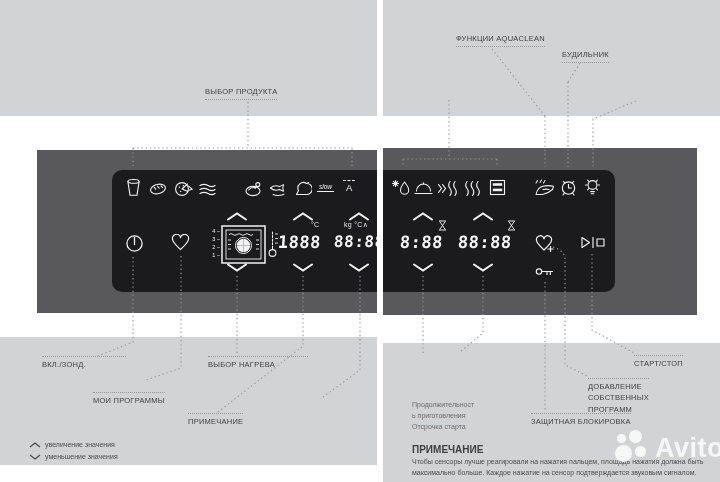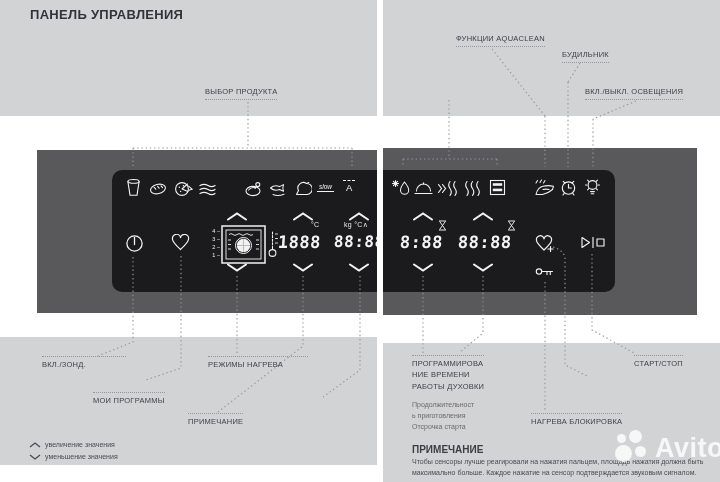--- a/index.html
+++ b/index.html
@@ -303,40 +303,38 @@
       <path d="M237 276 V355"></path>
       <path d="M303 276 V346 L218 412"></path>
       <path d="M360 276 V370 L323 397"></path>
       <path d="M423 276 V354 M483 276 V333 L459 353"></path>
       <path d="M592 254 V330 L636 354"></path>
       <path d="M553 247 Q565 251 565 259 V365 L589 377"></path>
       <path d="M545 282 V411"></path>
     </g>
   </svg>
 
-  <div class="title" style="left:30px;top:7px">ПАНЕЛЬ УПРАВЛЕНИЯ</div>
 
   <div class="lbl u" style="left:205px;top:86px">ВЫБОР ПРОДУКТА</div>
   <div class="lbl u" style="left:456px;top:33px">ФУНКЦИИ AQUACLEAN</div>
   <div class="lbl u" style="left:562px;top:49px">БУДИЛЬНИК</div>
-  <div class="lbl u" style="left:585px;top:86px">ВКЛ./ВЫКЛ. ОСВЕЩЕНИЯ</div>
 
   <div class="lbl o" style="left:42px;top:356px;min-width:84px">ВКЛ./ЗОНД.</div>
   <div class="lbl o" style="left:93px;top:392px">МОИ ПРОГРАММЫ</div>
-  <div class="lbl o" style="left:208px;top:356px;min-width:100px">РЕЖИМЫ НАГРЕВА</div>
+  <div class="lbl o" style="left:208px;top:356px;min-width:100px">ВЫБОР НАГРЕВА</div>
   <div class="lbl o" style="left:188px;top:413px">ПРИМЕЧАНИЕ</div>
 
-  <div class="lbl o preline" style="left:412px;top:355px">ПРОГРАММИРОВА
-НИЕ ВРЕМЕНИ
-РАБОТЫ ДУХОВКИ</div>
   <div class="sub" style="left:412px;top:399px">Продолжительност
 ь приготовления
 Отсрочка старта</div>
   <div class="lbl o" style="left:634px;top:355px">СТАРТ/СТОП</div>
-  <div class="lbl o" style="left:531px;top:413px">НАГРЕВА БЛОКИРОВКА</div>
+  <div class="lbl o preline" style="left:588px;top:378px">ДОБАВЛЕНИЕ
+СОБСТВЕННЫХ
+ПРОГРАММ</div>
+  <div class="lbl o" style="left:531px;top:413px">ЗАЩИТНАЯ БЛОКИРОВКА</div>
 
   <div class="notehead" style="left:412px;top:444px">ПРИМЕЧАНИЕ</div>
   <div class="notetext" style="left:412px;top:456px;width:302px">Чтобы сенсоры лучше реагировали на нажатия пальцем, площадь нажатия должна быть максимально больше. Каждое нажатие на сенсор подтверждается звуковым сигналом.</div>
 
   <div class="legendrow" style="left:29px;top:441px">
     <svg width="12" height="6" viewBox="0 0 12 6" fill="none" stroke="#4a4b4f" stroke-width="1.3">
         <path d="M1 5 L6 1 L11 5"></path>
       </svg>
     <span>увеличение значения</span>
   </div>

